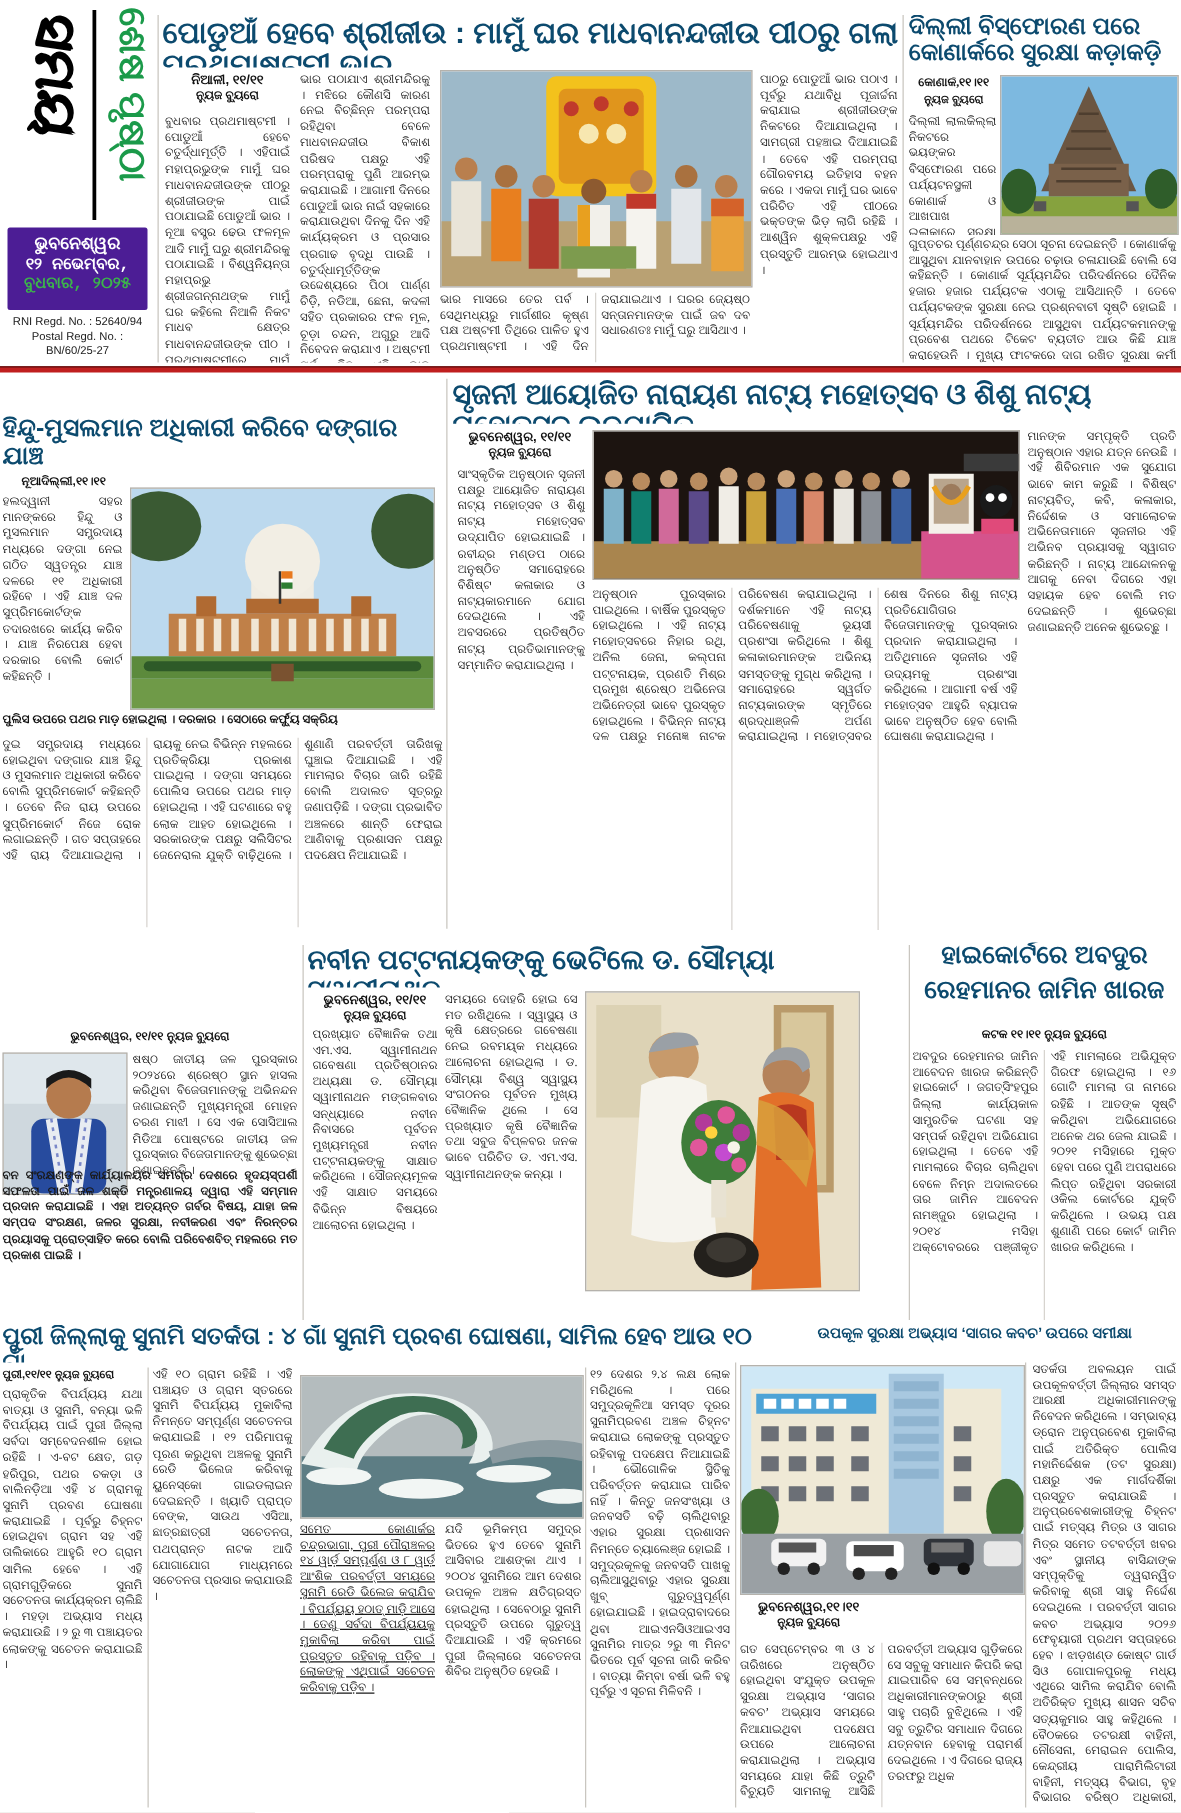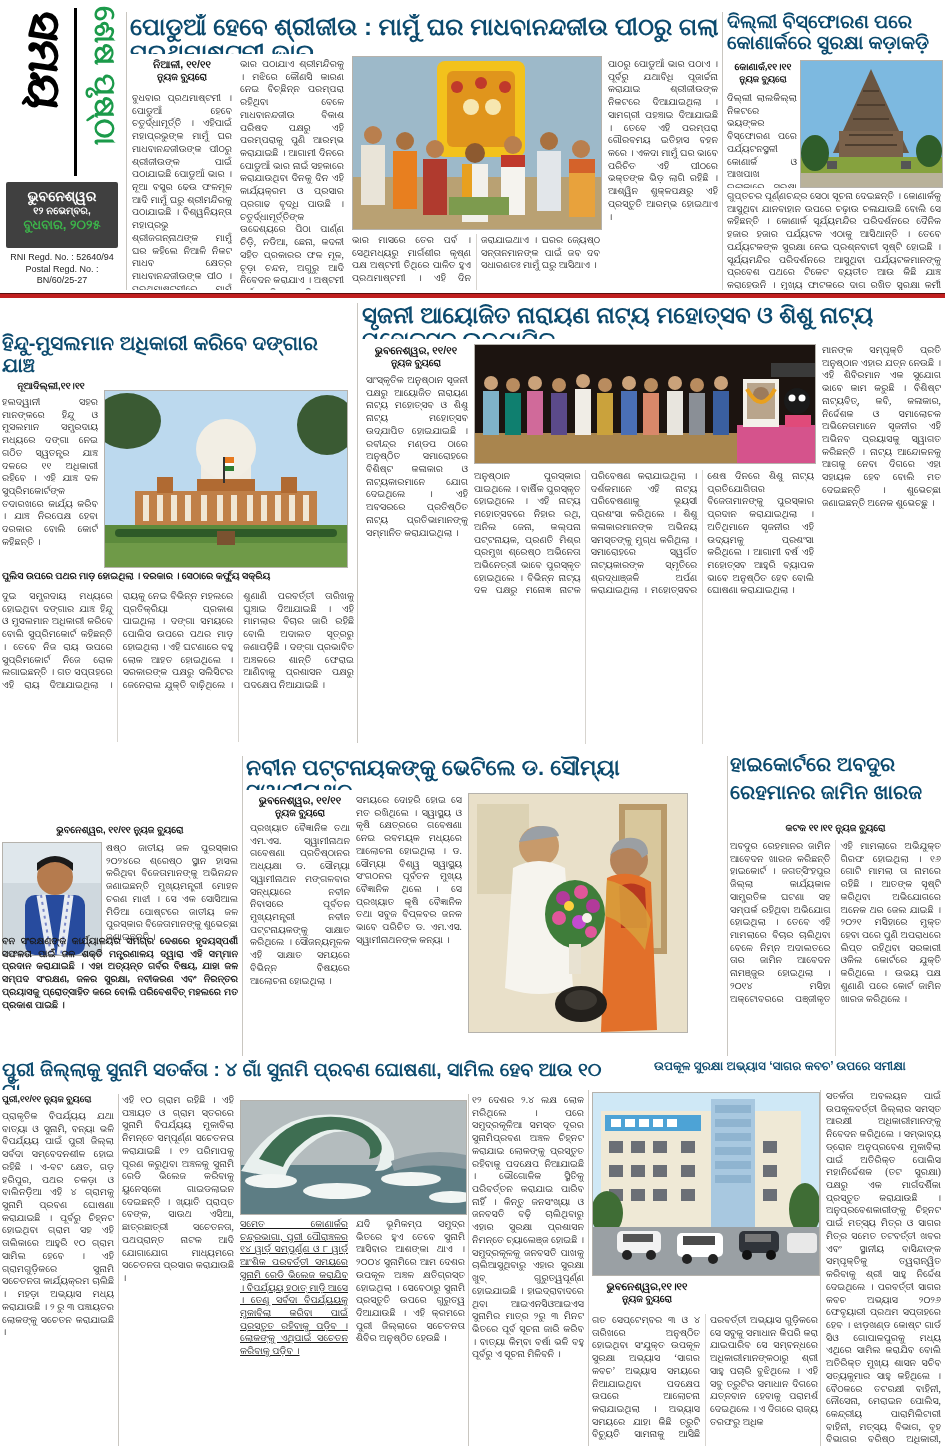--- a/index.html
+++ b/index.html
@@ -9,24 +9,24 @@
   .hl{font-family:"Liberation Sans", sans-serif;font-weight:bold;color:#0c4a6e;line-height:1.08;}
   .body-txt{font-size:9.5px;line-height:1.34;text-align:justify;color:#1a1a1a;}
   .cols2{column-count:2;column-gap:10px;column-rule:1px solid #d7d4cf;}
   .cols3{column-count:3;column-gap:10px;column-rule:1px solid #d7d4cf;}
   .dateline{font-family:"Liberation Sans", sans-serif;font-weight:bold;font-size:10.5px;text-align:center;line-height:1.25;}
   .bureau{font-family:"Liberation Sans", sans-serif;font-weight:bold;font-size:9.5px;text-align:center;}
   .vrule{position:absolute;width:1px;background:#c9c6c0;}
   .photo{position:absolute;overflow:hidden;border:1px solid #b5b2ac;background:#ddd;}
   .kicker{background:#289e63;color:#fff;font-family:"Liberation Sans", sans-serif;
           font-weight:bold;font-size:15px;line-height:26px;padding-left:8px;}
-  .datebox{background:#404040;color:#fff;text-align:center;border-radius:2px;
-           font-family:Liberation Sans, sans-serif;font-weight:bold;}
+  .datebox{background:#4c1d95;color:#fff;text-align:center;border-radius:2px;
+           font-family:Liberation Mono, monospace;font-weight:bold;}
   .datebox .l1{font-size:14px;padding-top:6px;}
-  .datebox .l2{font-size:10px;}
+  .datebox .l2{font-size:13px;}
   .datebox .l3{font-size:13px;color:#3cb54a;padding-bottom:5px;}
   .regtxt{font-family:"Liberation Sans", sans-serif;font-size:9px;text-align:center;line-height:1.3;color:#222;}
   .vertical{writing-mode:vertical-rl;white-space:nowrap;}
   .caption{font-size:9.5px;font-weight:bold;line-height:1.3;}
 </style>
 </head>
 <body>
 
 <div id="page">
 
@@ -267,21 +267,21 @@
         <circle cx="100" cy="112" r="5" fill="#ffd23e"></circle>
           <circle cx="118" cy="124" r="5" fill="#f7f3e8"></circle>
         <rect x="100" y="150" width="12" height="30" fill="#e8e2d2"></rect>
       </g>
       <ellipse cx="112" cy="210" rx="26" ry="18" fill="#23201c"></ellipse>
       <ellipse cx="112" cy="206" rx="16" ry="10" fill="#3c3832"></ellipse>
     </svg>
   </div>
   <div class="vrule" style="left:727px;top:756px;height:300px;"></div>
 
-  <div class="abs hl" style="left:730px;top:754px;width:211px;height:64px;font-size:20px;text-align:left;">
+  <div class="abs hl" style="left:730px;top:754px;width:211px;height:64px;font-size:20px;text-align:center;">
     <div>ହାଇକୋର୍ଟରେ ଅବଦୁର</div>
     <div style="margin-top:6px;">ରେହମାନର ଜାମିନ ଖାରଜ</div>
   </div>
   <div class="abs dateline" style="left:730px;top:822px;width:211px;height:14px;font-size:9.5px;">କଟକ ୧୧।୧୧ ନ୍ୟୁଜ ବ୍ୟୁରୋ</div>
   <div class="abs body-txt cols2" style="left:730px;top:840px;width:211px;height:216px;">ଅବଦୁର ରେହମାନର ଜାମିନ ଆବେଦନ ଖାରଜ କରିଛନ୍ତି ହାଇକୋର୍ଟ । ଜଗତ୍‌ସିଂହପୁର ଜିଲ୍ଲା କାର୍ଯ୍ୟକାଳ ସାମ୍ପ୍ରତିକ ଘଟଣା ସହ ସମ୍ପର୍କ ରହିଥିବା ଅଭିଯୋଗ ହୋଇଥିଲା । ତେବେ ଏହି ମାମଲାରେ ବିଚାର ଚାଲିଥିବା ବେଳେ ନିମ୍ନ ଅଦାଲତରେ ତାର ଜାମିନ ଆବେଦନ ନାମଞ୍ଜୁର ହୋଇଥିଲା । ୨୦୧୪ ମସିହା ଅକ୍ଟୋବରରେ ପଞ୍ଜୀକୃତ ଏହି ମାମଲାରେ ଅଭିଯୁକ୍ତ ଗିରଫ ହୋଇଥିଲା । ୧୬ ଗୋଟି ମାମଲା ତା ନାମରେ ରହିଛି । ଆତଙ୍କ ସୃଷ୍ଟି କରିଥିବା ଅଭିଯୋଗରେ ଅନେକ ଥର ଜେଲ ଯାଇଛି । ୨୦୨୧ ମସିହାରେ ମୁକ୍ତ ହେବା ପରେ ପୁଣି ଅପରାଧରେ ଲିପ୍ତ ରହିଥିବା ସରକାରୀ ଓକିଲ କୋର୍ଟରେ ଯୁକ୍ତି କରିଥିଲେ । ଉଭୟ ପକ୍ଷ ଶୁଣାଣି ପରେ କୋର୍ଟ ଜାମିନ ଖାରଜ କରିଥିଲେ ।</div>
 
   <div class="abs hl" style="left:2px;top:1060px;width:610px;height:30px;font-size:19px;">ପୁରୀ ଜିଲ୍ଲାକୁ ସୁନାମି ସତର୍କତା : ୪ ଗାଁ ସୁନାମି ପ୍ରବଣ ଘୋଷଣା, ସାମିଲ ହେବ ଆଉ ୧୦ ଗାଁ</div>
   <div class="abs hl" style="left:654px;top:1060px;width:324px;height:30px;font-size:12px;">ଉପକୂଳ ସୁରକ୍ଷା ଅଭ୍ୟାସ ‘ସାଗର କବଚ’ ଉପରେ ସମୀକ୍ଷା</div>
 
   <div class="abs dateline" style="left:2px;top:1094px;width:112px;height:13px;font-size:9px;text-align:left;">ପୁରୀ,୧୧/୧୧ ନ୍ୟୁଜ ବ୍ୟୁରୋ</div>

